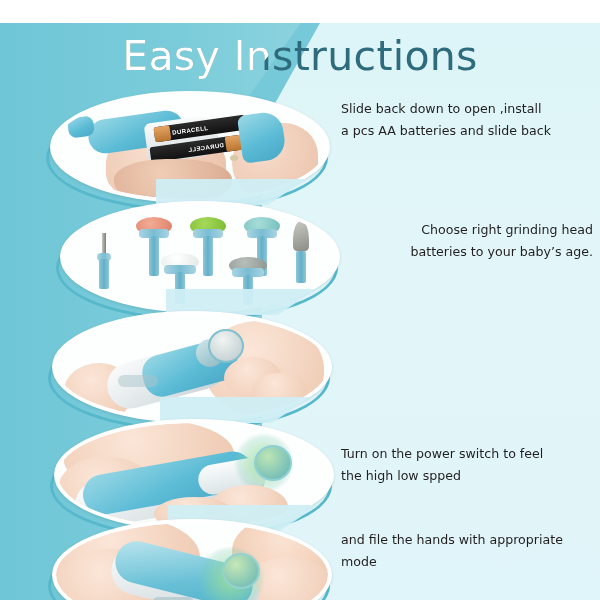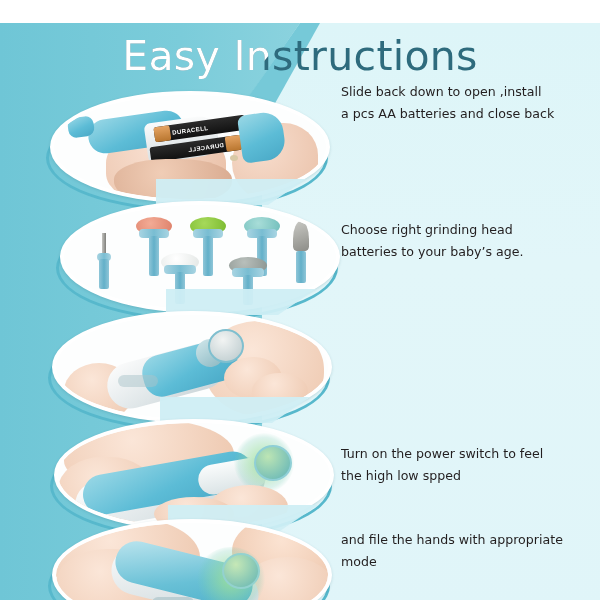--- a/index.html
+++ b/index.html
@@ -281,26 +281,26 @@
           <div class="body-white" style="left:54px; top:36px; width:150px; height:48px; transform:rotate(14deg); border-radius:26px;"></div>
           <div class="body-blue" style="left:58px; top:30px; width:140px; height:42px; transform:rotate(14deg); border-radius:22px; background:linear-gradient(160deg,#bfe6ef,#68c0d6 60%,#4fb0c9);"></div>
           <div class="glow" style="left:140px; top:24px; width:70px; height:64px;"></div>
           <div class="tipdisc" style="left:166px; top:30px; width:34px; height:32px; background:radial-gradient(circle at 35% 30%,#c6e8b6,#62b4b4); border:2px solid #93d2cf;"></div>
           <div style="position:absolute; left:96px; top:74px; width:42px; height:12px; border-radius:6px; background:#93b3bb; opacity:.45;"></div>
         </div>
       </div>
     </div>
   </div>
 
-  <div class="instr" style="top:58px;">
+  <div class="instr" style="top:75px;">
     <span class="line">Slide back down to open ,install</span>
-    <span class="line">a pcs AA batteries and close back</span>
-  </div>
-
-  <div class="instr" style="top:196px;">
+    <span class="line">a pcs AA batteries and slide back</span>
+  </div>
+
+  <div class="instr" style="top:196px;text-align:right;">
     <span class="line">Choose right grinding head</span>
     <span class="line">batteries to your baby’s age.</span>
   </div>
 
 
   <div class="instr" style="top:420px;">
     <span class="line">Turn on the power switch to feel</span>
     <span class="line">the high low spped</span>
   </div>
 

